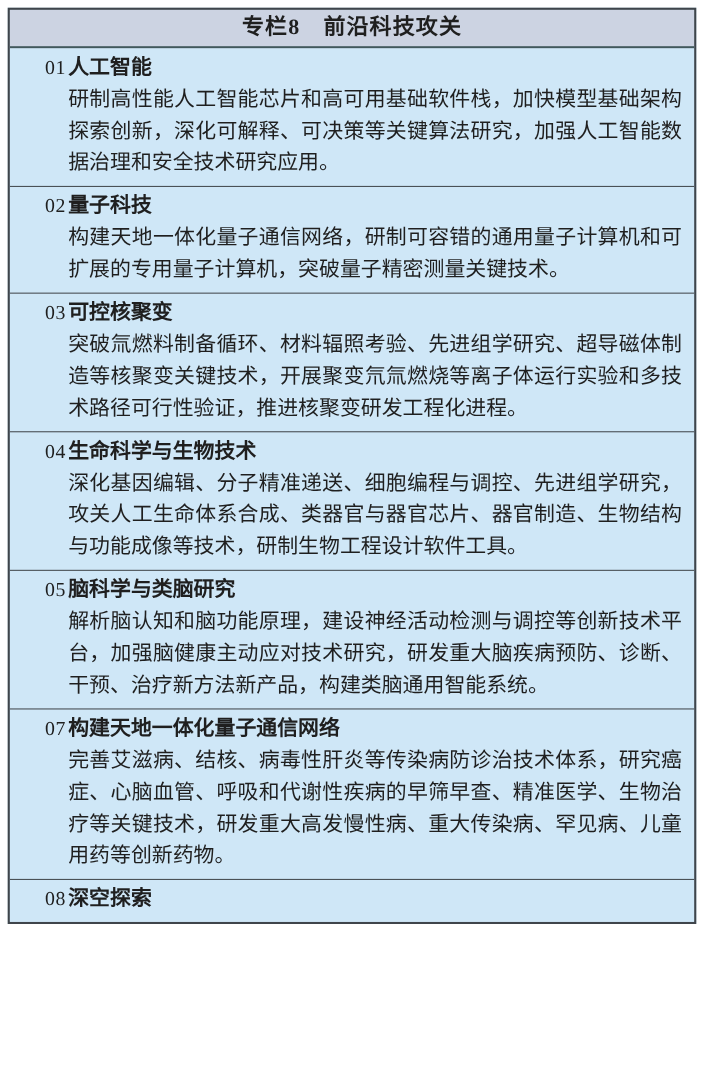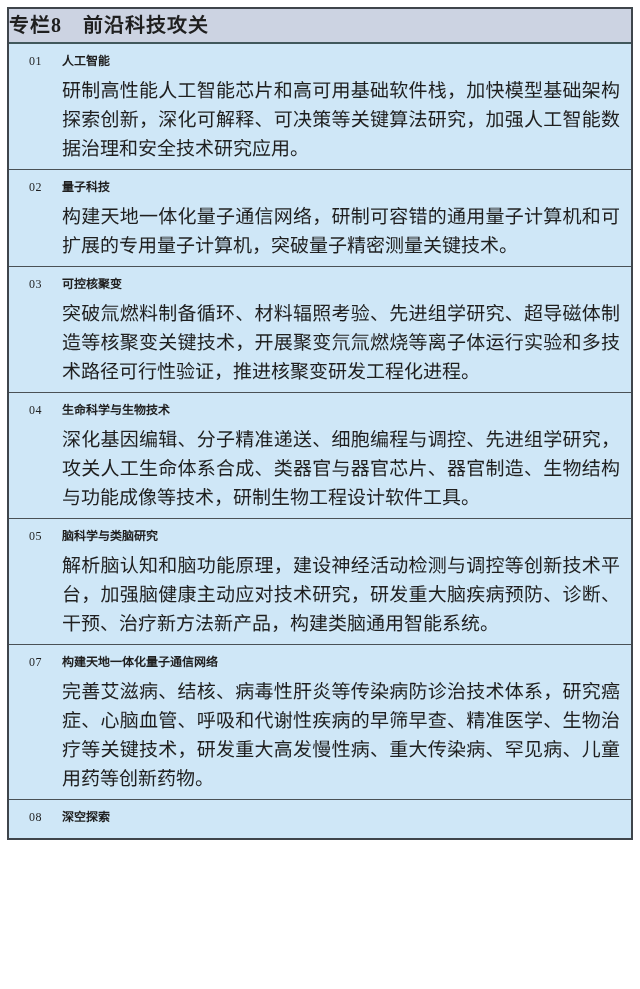--- a/index.html
+++ b/index.html
@@ -17,50 +17,50 @@
   .panel {
     box-sizing: border-box;
     width: 626px;
     margin: 7px auto 0 auto;
     border: 2px solid var(--border, #3f454b);
     background: var(--row-bg, #cfe7f7);
   }
   .panel-header {
     background: var(--header-bg, #ccd3e2);
     border-bottom: 2px solid #41585c;
-    text-align: left;
+    text-align: center;
     font-weight: bold;
     font-size: 20px;
     line-height: 24px;
     padding: 4px 0 5px 0;
     letter-spacing: 1px;
   }
   .row {
     position: relative;
     background: var(--row-bg, #cfe7f7);
     padding: 3px 11px 6px 53px;
     font-size: 19px;
     line-height: 29px;
   }
   .row + .row {
     border-top: 1.5px solid #4a5156;
     font-family: Liberation Serif, serif;
   }
   .row-num {
     position: absolute;
-    left: 20px;
+    left: 32px;
     top: 3px;
     line-height: 29px;
-    font-size: 12px;
+    font-size: 18px;
     letter-spacing: 0.5px;
   }
   .row-title {
     display: block;
     margin: 0;
-    font-size: 12px;
+    font-size: 19px;
     font-weight: bold;
     line-height: 29px;
   }
   .row-text {
     margin: 0;
     text-align: justify;
     text-align-last: left;
     line-height: 29px;
   }
 </style>

